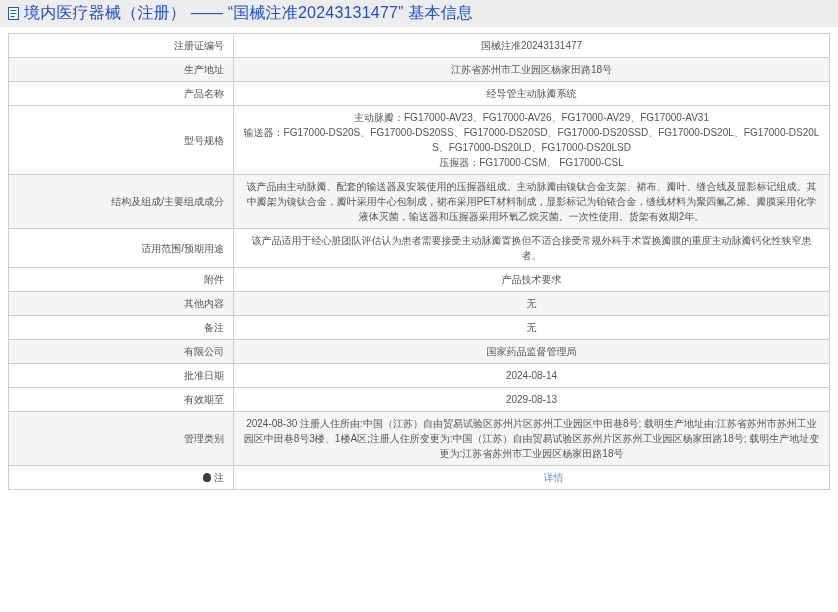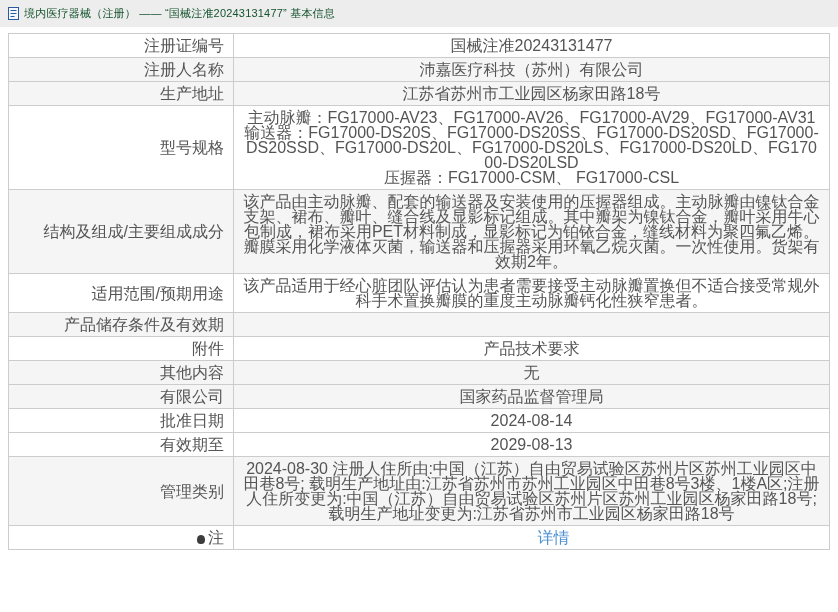--- a/index.html
+++ b/index.html
@@ -14,34 +14,34 @@
   .page-header {
     height: 27px;
     background: #ededed;
     display: flex;
     align-items: center;
     padding: 0 8px;
     gap: 5px;
     box-sizing: border-box;
   }
   .page-header .title {
-    color: #14532d;
-    font-size: 11px;
+    color: #1d4ed8;
+    font-size: 16px;
     letter-spacing: 0.2px;
   }
   .doc-icon {
     display: inline-flex;
     align-items: center;
   }
   table.info-table {
     border-collapse: collapse;
     margin: 6px 8px 0 8px;
     width: 822px;
     table-layout: fixed;
-    font-size: 16px;
+    font-size: 10px;
   }
   table.info-table td {
     border: 1px solid #cccccc;
     padding: 4px 9px;
     line-height: 15px;
     color: #555555;
     vertical-align: middle;
     height: 15px;
     box-sizing: content-box;
   }
@@ -89,51 +89,51 @@
   <span class="title">境内医疗器械（注册） ——  “国械注准20243131477”  基本信息</span>
 </div>
 
 <table class="info-table">
   <tbody>
       <tr>
         <td class="label-cell"><span>注册证编号</span></td>
         <td class="value-cell">国械注准20243131477</td>
       </tr>
       <tr class="alt">
-        <td class="label-cell"><span>注册人名称</span></td>
-        <td class="value-cell">沛嘉医疗科技（苏州）有限公司</td>
-      </tr>
-      <tr class="alt">
         <td class="label-cell"><span>生产地址</span></td>
         <td class="value-cell">江苏省苏州市工业园区杨家田路18号</td>
+      </tr>
+      <tr>
+        <td class="label-cell"><span>产品名称</span></td>
+        <td class="value-cell">经导管主动脉瓣系统</td>
       </tr>
       <tr>
         <td class="label-cell"><span>型号规格</span></td>
         <td class="value-cell">主动脉瓣：FG17000-AV23、FG17000-AV26、FG17000-AV29、FG17000-AV31
 输送器：FG17000-DS20S、FG17000-DS20SS、FG17000-DS20SD、FG17000-DS20SSD、FG17000-DS20L、FG17000-DS20LS、FG17000-DS20LD、FG17000-DS20LSD
 压握器：FG17000-CSM、 FG17000-CSL</td>
       </tr>
       <tr class="alt">
         <td class="label-cell"><span>结构及组成/主要组成成分</span></td>
         <td class="value-cell">该产品由主动脉瓣、配套的输送器及安装使用的压握器组成。主动脉瓣由镍钛合金支架、裙布、瓣叶、缝合线及显影标记组成。其中瓣架为镍钛合金，瓣叶采用牛心包制成，裙布采用PET材料制成，显影标记为铂铱合金，缝线材料为聚四氟乙烯。瓣膜采用化学液体灭菌，输送器和压握器采用环氧乙烷灭菌。一次性使用。货架有效期2年。</td>
       </tr>
       <tr>
         <td class="label-cell"><span>适用范围/预期用途</span></td>
         <td class="value-cell">该产品适用于经心脏团队评估认为患者需要接受主动脉瓣置换但不适合接受常规外科手术置换瓣膜的重度主动脉瓣钙化性狭窄患者。</td>
       </tr>
-      <tr class="alt">
-        <td class="label-cell"><span>产品储存条件及有效期</span></td>
-        <td class="value-cell"></td>
-      </tr>
       <tr>
         <td class="label-cell"><span>附件</span></td>
         <td class="value-cell">产品技术要求</td>
       </tr>
       <tr class="alt">
         <td class="label-cell"><span>其他内容</span></td>
+        <td class="value-cell">无</td>
+      </tr>
+      <tr>
+        <td class="label-cell"><span>备注</span></td>
         <td class="value-cell">无</td>
       </tr>
       <tr class="alt">
         <td class="label-cell"><span>有限公司</span></td>
         <td class="value-cell">国家药品监督管理局</td>
       </tr>
       <tr>
         <td class="label-cell"><span>批准日期</span></td>
         <td class="value-cell">2024-08-14</td>
       </tr>

